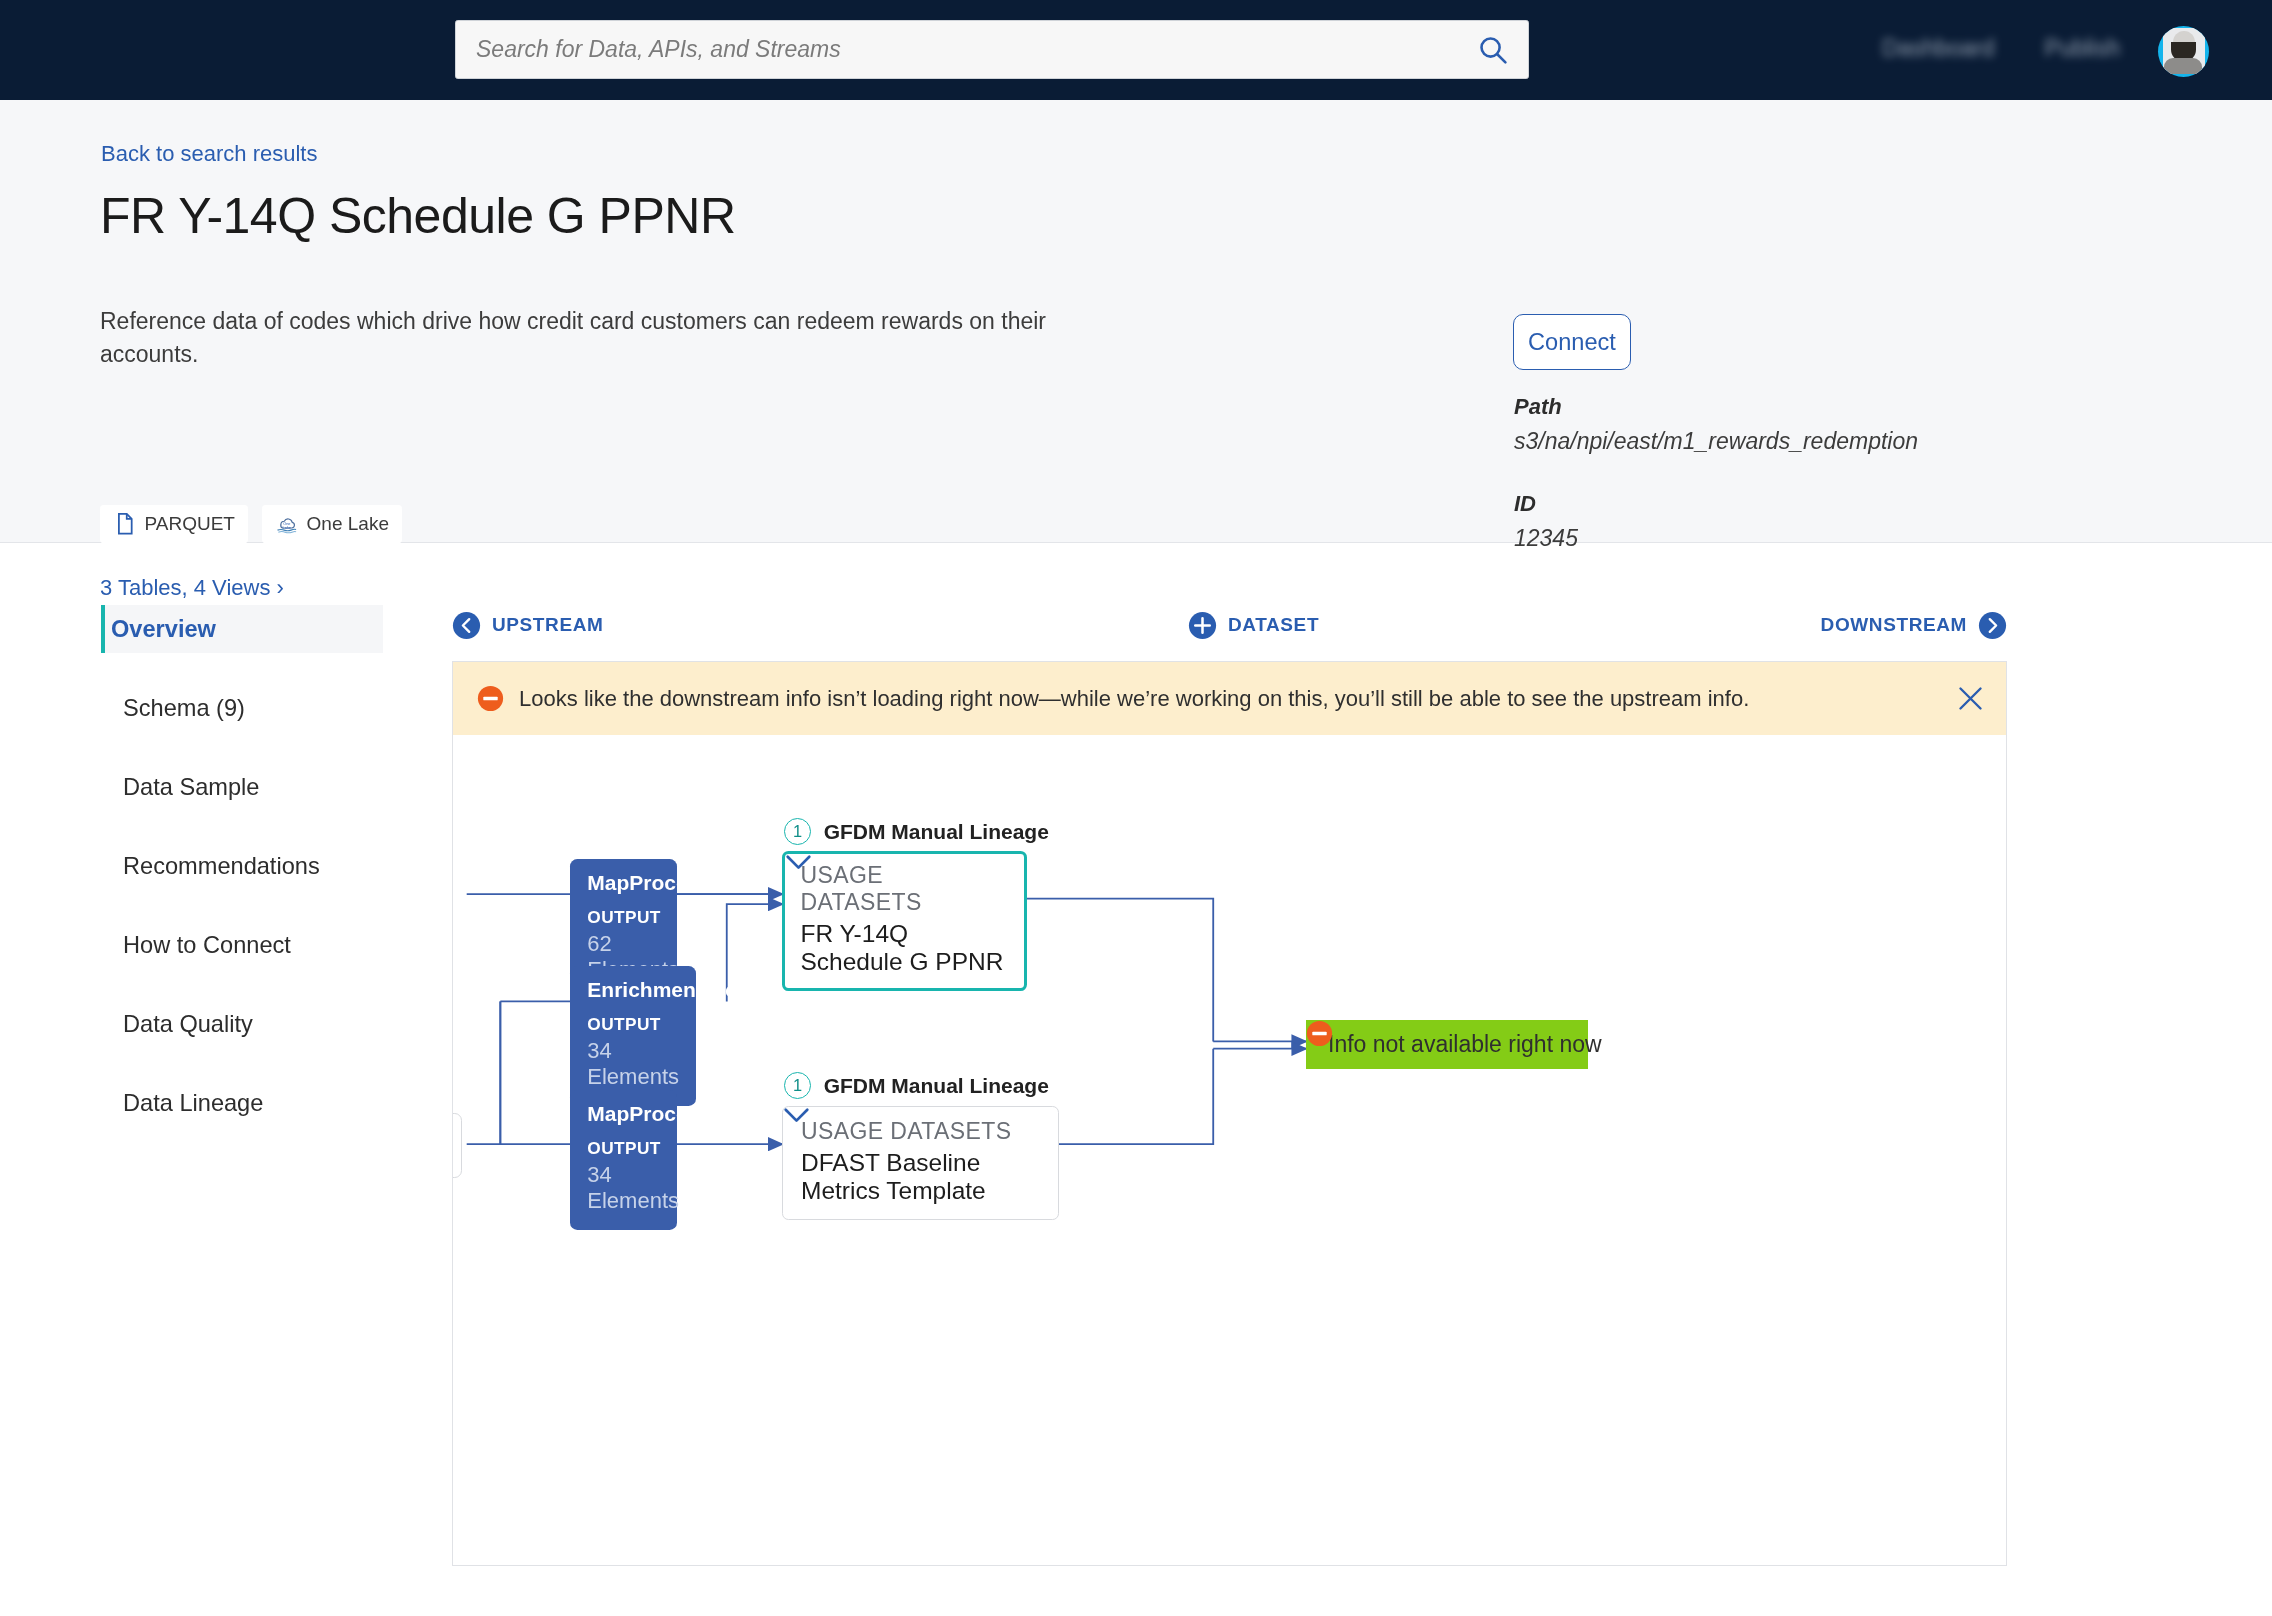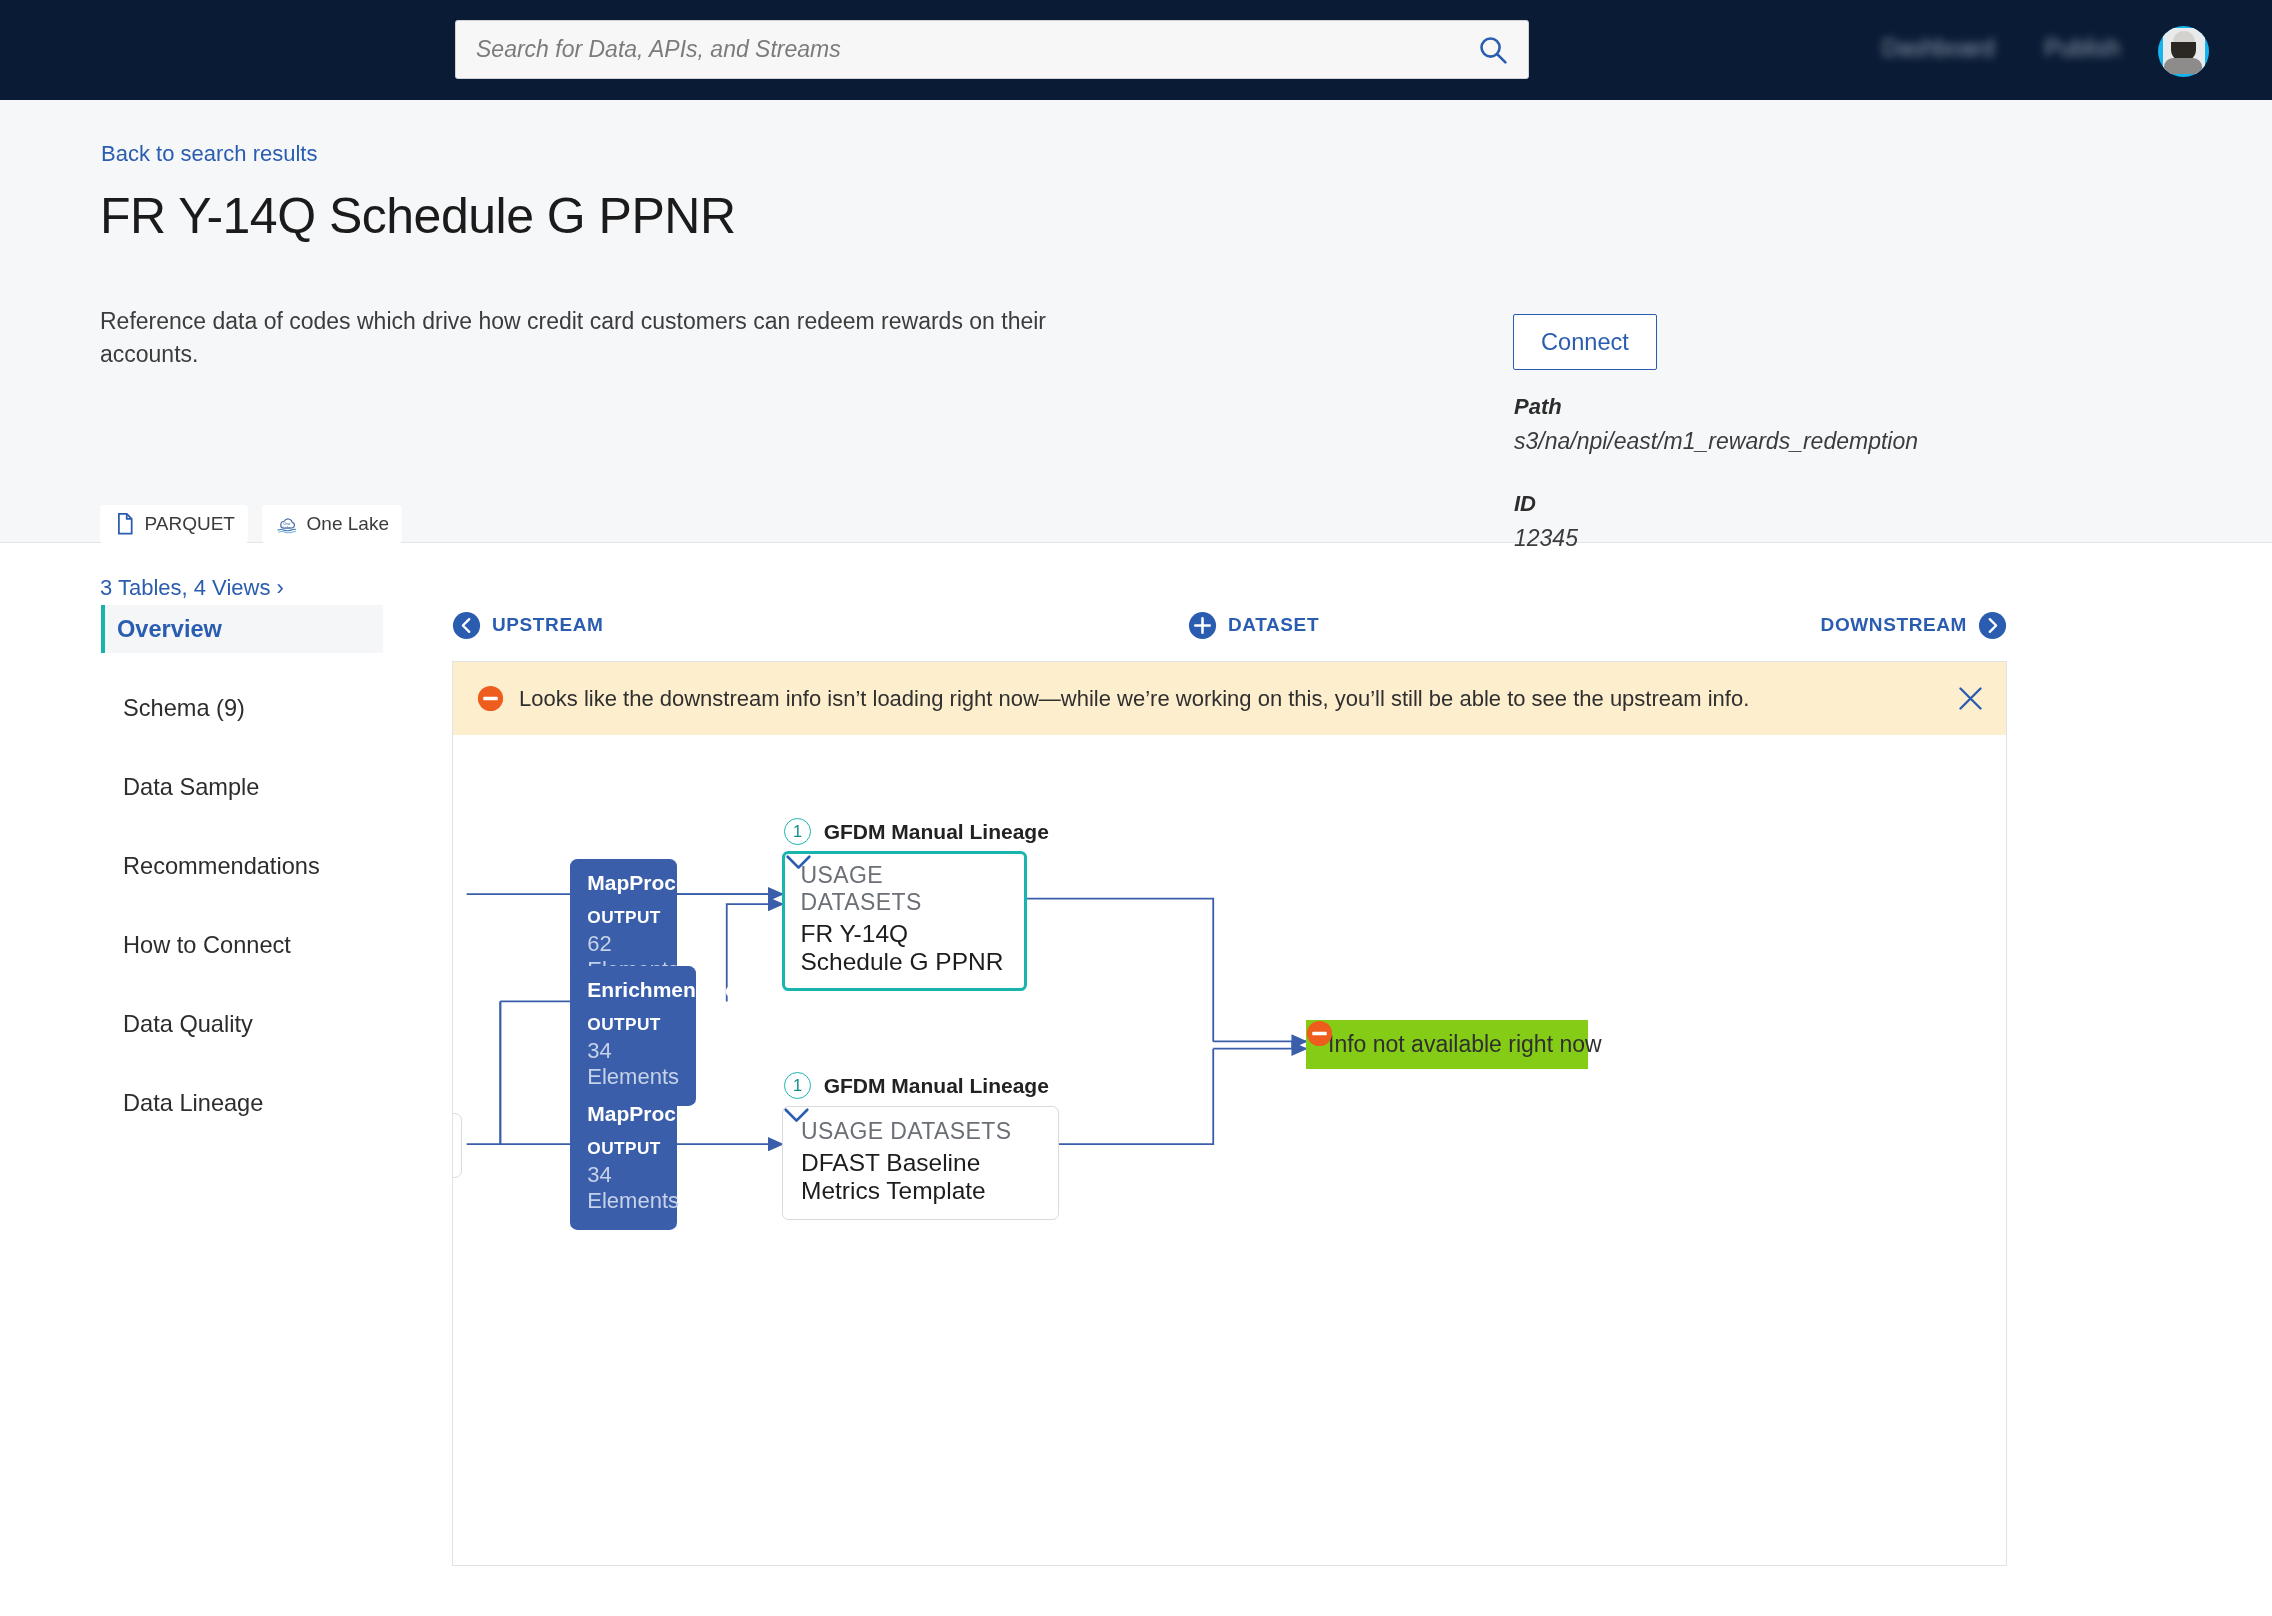--- a/index.html
+++ b/index.html
@@ -86,40 +86,40 @@
     font-size: 19px; color: #3b3b3b;
   }
   .chip-icon { width: 23.6px; height: 23.6px; flex: 0 0 auto; }
   .tables-link {
     position: absolute; left: 100px; top: 475px;
     font-size: 22px; color: #2a5db0; text-decoration: none;
   }
 
   .connect-btn {
     position: absolute; left: 1513px; top: 214px;
-    width: 144px; height: 56px;
-    border: 1.8px solid #2a5db0; border-radius: 2px; background: #ffffff;
+    width: 118px; height: 56px;
+    border: 1.8px solid #2a5db0; border-radius: 10px; background: #ffffff;
     color: #2a5db0; font-size: 23.6px; font-family: "Liberation Sans", sans-serif;
     cursor: pointer;
     text-align: center;
   }
   .meta-block { position: absolute; left: 1514px; font-style: italic; }
   .meta-label { font-size: 22px; font-weight: bold; color: #2d2d2d; margin-bottom: 8.2px; }
   .meta-value { font-size: 23px; color: #3c3c3c; }
 
   
   .sidebar { position: absolute; left: 101px; top: 605px; width: 282px; }
   .side-item {
     height: 48px; display: flex; align-items: center;
     padding-left: 22px; font-size: 23.6px; color: #2d2d2d; cursor: pointer;
     margin-bottom: 31px; position: relative;
   }
   .side-item.active {
     background: #f5f6f8; color: #2a5db0; font-weight: bold;
-    border-left: 4.5px solid #18b5ae; padding-left: 12px;
+    border-left: 4.5px solid #18b5ae; padding-left: 6px;
   }
 
   
   .lin-toolbar { position: absolute; left: 452px; top: 607px; width: 1555px; height: 40px; }
   .lin-ctl { position: absolute; display: flex; align-items: center; gap: 11px; }
   .lin-ctl-label {
     font-size: 19px; font-weight: bold; color: #2a5db0; letter-spacing: 0.6px;
   }
   .circ-btn { width: 29px; height: 29px; flex: 0 0 auto; }
 

